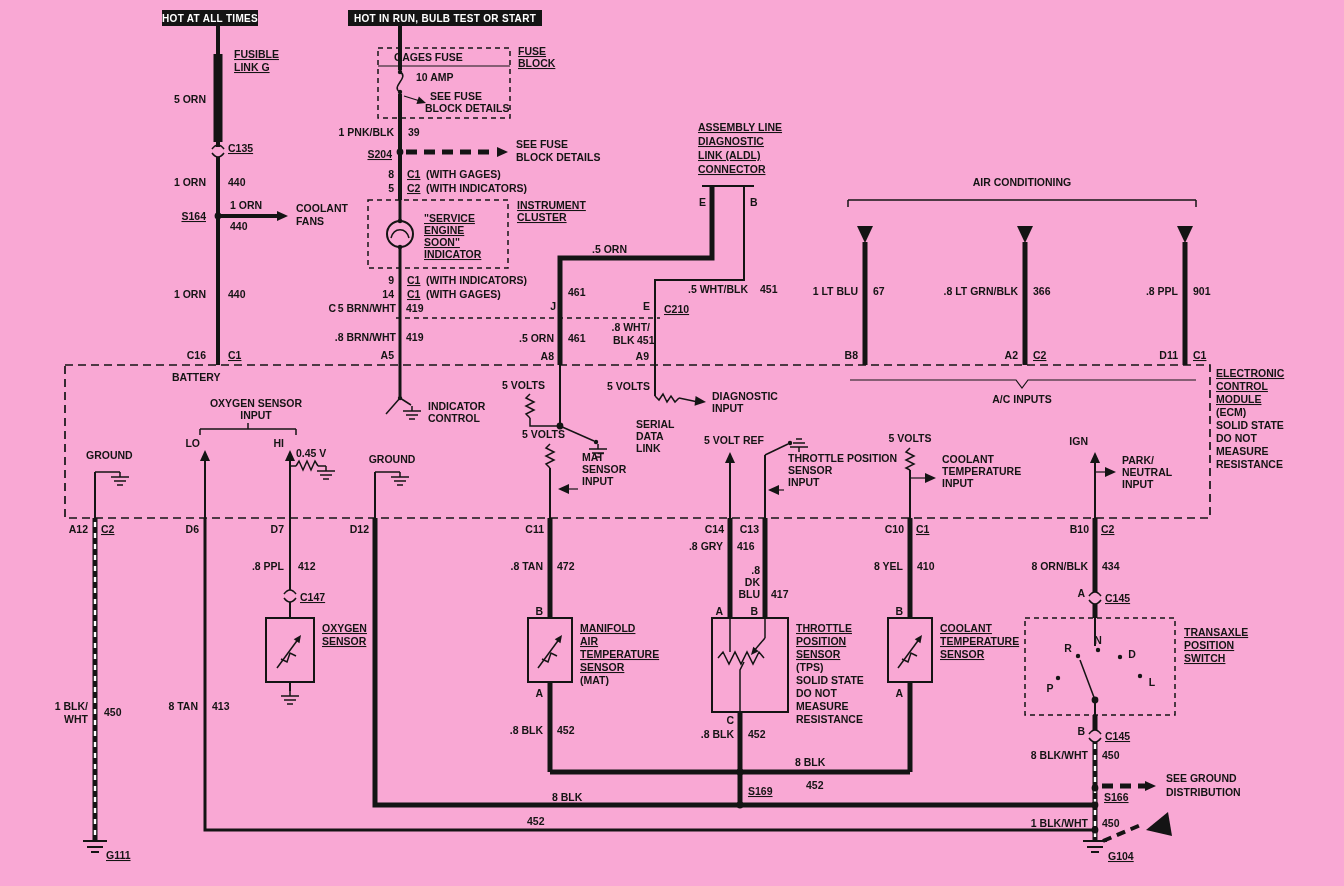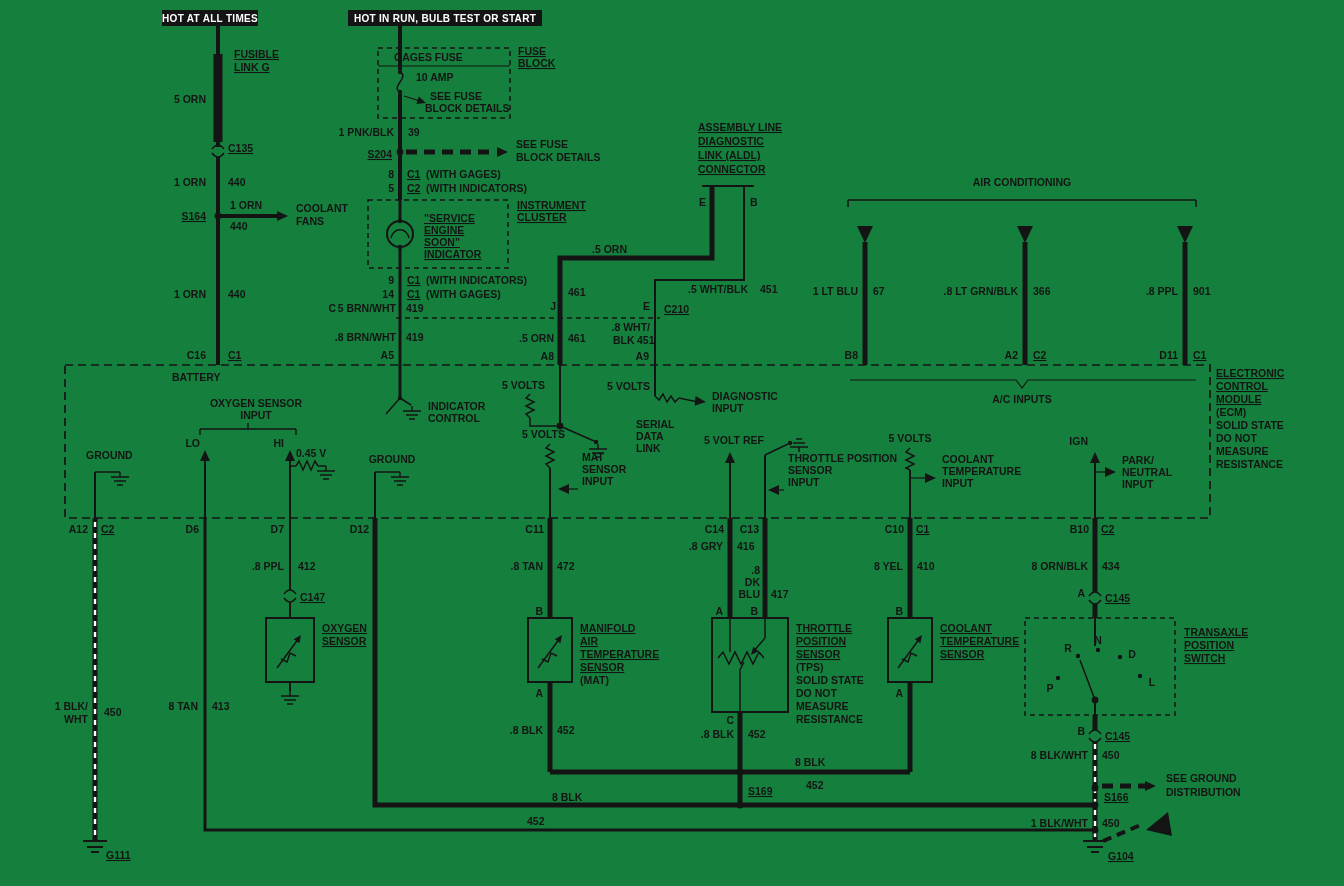--- a/index.html
+++ b/index.html
@@ -1,16 +1,16 @@
 <!DOCTYPE html>
 <html><head>
 <meta charset="utf-8">
 <style>
   html,body{margin:0;padding:0;background:#ffffff;}
-  .stage{width:1344px;height:886px;background:#15803d;position:relative;overflow:hidden;}
+  .stage{width:1344px;height:886px;background:#f9a8d4;position:relative;overflow:hidden;}
   svg{display:block;}
   svg text{font-family:"Liberation Sans",sans-serif;font-weight:bold;font-size:10.5px;fill:#141414;}
   .u{text-decoration:underline;}
   .te{text-anchor:end;} .tm{text-anchor:middle;}
   .wht{fill:#ffffff;font-size:10px;letter-spacing:.3px;}
   line,path,polyline,circle.o,rect.o{stroke:#141414;fill:none;}
   .w1{stroke-width:1.2} .w15{stroke-width:1.5} .w2{stroke-width:2} .w3{stroke-width:3}
   .w4{stroke-width:4} .w5{stroke-width:5} .w9{stroke-width:9}
   .dash-ecm{stroke-dasharray:8 5;stroke-width:1.7}
   .dash-box{stroke-dasharray:5 4;stroke-width:1.5}

